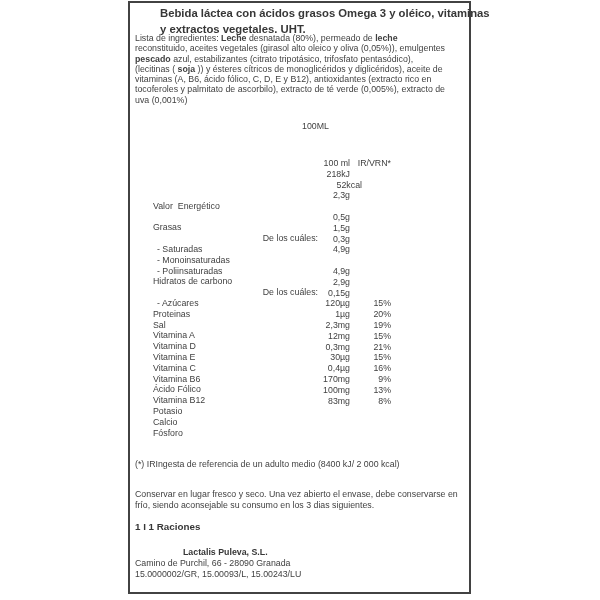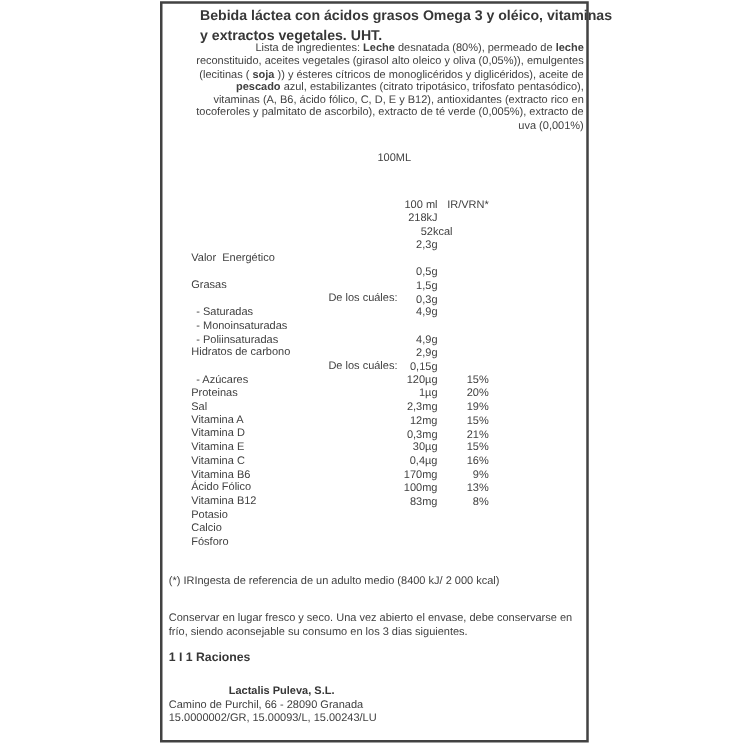--- a/index.html
+++ b/index.html
@@ -13,21 +13,21 @@
     position:absolute;left:128px;top:1px;
     width:339px;height:589px;
     border:2px solid #424242;background:#fff;
   }
   .title{
     position:absolute;left:6px;top:2px;width:330px;
     font-size:11.3px;font-weight:bold;line-height:16px;color:#373737;margin-left:24px;
   }
   .ingredients{
     position:absolute;left:5px;top:30px;width:332px;
-    font-size:8.8px;line-height:10.3px;text-align:right;
+    font-size:8.8px;line-height:10.3px;
   }
   .ingredients b{font-weight:bold;}
   .serving-header{
     position:absolute;left:172px;top:118px;
     font-size:8.8px;
   }
   .nutrition{
     position:absolute;left:0;top:155px;width:100%;
   }
   .n-row{
@@ -64,22 +64,22 @@
 <div class="label-box">
 
   <div class="title">
     <div>Bebida láctea con ácidos grasos Omega 3 y oléico, vitaminas</div>
     <div>y extractos vegetales. UHT.</div>
   </div>
 
   <div class="ingredients">
       <div><span>Lista de ingredientes: </span><b>Leche</b><span> desnatada (80%), permeado de </span><b>leche</b></div>
       <div><span>reconstituido, aceites vegetales (girasol alto oleico y oliva (0,05%)), emulgentes</span></div>
+      <div><b>pescado</b><span> azul, estabilizantes (citrato tripotásico, trifosfato pentasódico),</span></div>
       <div><span>(lecitinas ( </span><b>soja</b><span> )) y ésteres cítricos de monoglicéridos y diglicéridos), aceite de</span></div>
-      <div><b>pescado</b><span> azul, estabilizantes (citrato tripotásico, trifosfato pentasódico),</span></div>
       <div><span>vitaminas (A, B6, ácido fólico, C, D, E y B12), antioxidantes (extracto rico en</span></div>
       <div><span>tocoferoles y palmitato de ascorbilo), extracto de té verde (0,005%), extracto de</span></div>
       <div><span>uva (0,001%)</span></div>
     </div>
 
   <div class="serving-header">100ML</div>
 
   <div class="nutrition">
       <div class="n-row">
         <span class="n-label"></span>

